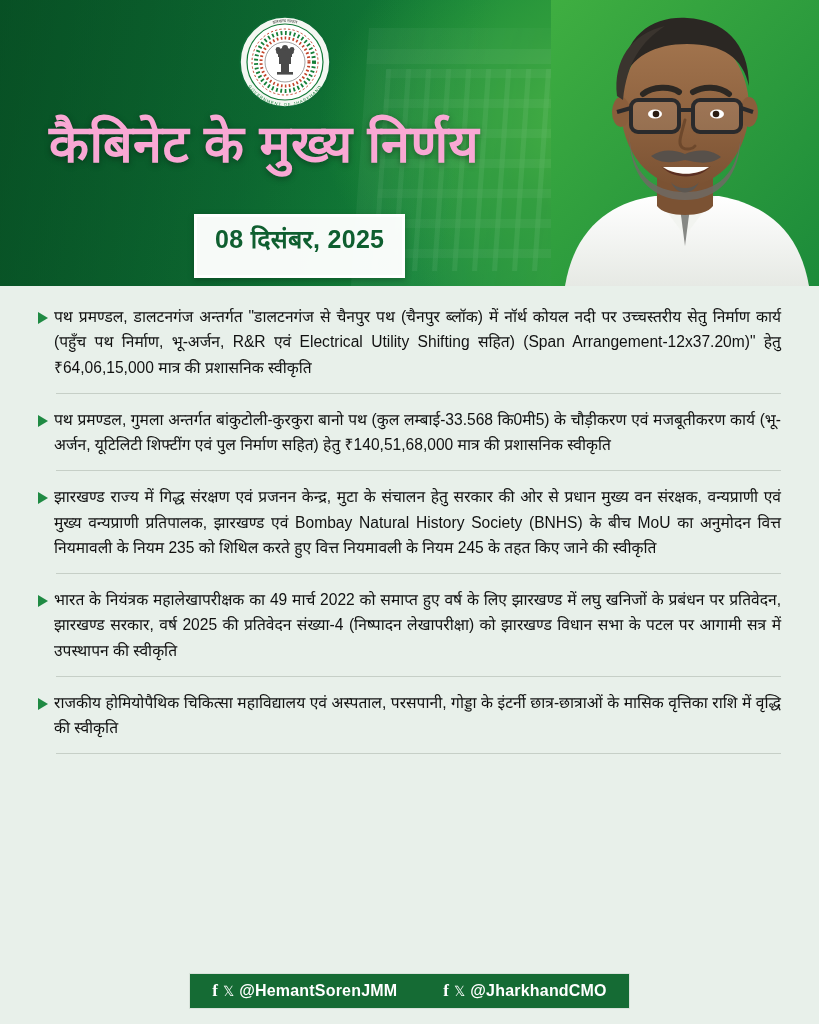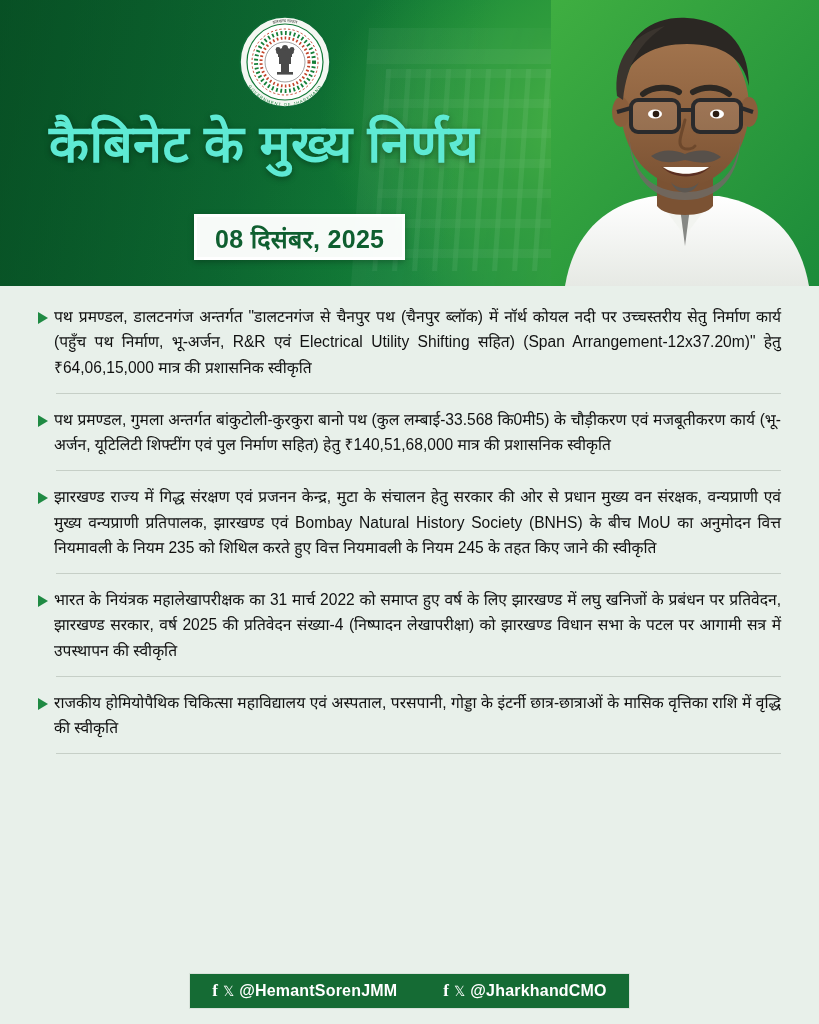--- a/index.html
+++ b/index.html
@@ -67,37 +67,37 @@
     left:231px; top:8px;
     width:108px; height:108px;
     z-index:6;
   }
 
   
   .title {
     position:absolute;
     left:49px; top:116px;
     z-index:7;
-    color:#5eead4;
+    color:#f9a8d4;
     font-size:52px;
     font-weight:bold;
     letter-spacing:.5px;
     line-height:1.08;
     text-shadow:0 2px 6px rgba(0,0,0,.35);
     white-space:nowrap;
   }
 
   
   .date-badge {
     position:absolute;
     left:194px; top:214px;
     z-index:7;
     border:3px solid #ffffff;
     background:rgba(255,255,255,.97);
-    padding:4px 18px 2px;
+    padding:4px 18px 20px;
     color:#0f5f30;
     font-size:25px;
     font-weight:bold;
     letter-spacing:.3px;
     white-space:nowrap;
     box-shadow:0 2px 6px rgba(0,0,0,.25);
   }
 
   
   .portrait {
@@ -316,21 +316,21 @@
       <span class="dtext">झारखण्ड राज्य में गिद्ध संरक्षण एवं प्रजनन केन्द्र, मुटा के संचालन हेतु सरकार की ओर से प्रधान मुख्य वन संरक्षक, वन्यप्राणी एवं मुख्य वन्यप्राणी प्रतिपालक, झारखण्ड एवं Bombay Natural History Society (BNHS) के बीच MoU का अनुमोदन वित्त नियमावली के नियम 235 को शिथिल करते हुए वित्त नियमावली के नियम 245 के तहत किए जाने की स्वीकृति</span>
     </div>
     <div class="sep"></div>
 
     <div class="decision">
       <span class="bullet">
         <svg width="10" height="12" viewBox="0 0 10 12">
             <polygon points="0,0 10,6 0,12" fill="#1f8a43"></polygon>
           </svg>
       </span>
-      <span class="dtext">भारत के नियंत्रक महालेखापरीक्षक का 31 मार्च 2022 को समाप्त हुए वर्ष के लिए झारखण्ड में लघु खनिजों के प्रबंधन पर प्रतिवेदन, झारखण्ड सरकार, वर्ष 2025 की प्रतिवेदन संख्या-4 (निष्पादन लेखापरीक्षा) को झारखण्ड विधान सभा के पटल पर आगामी सत्र में उपस्थापन की स्वीकृति</span>
+      <span class="dtext">भारत के नियंत्रक महालेखापरीक्षक का 49 मार्च 2022 को समाप्त हुए वर्ष के लिए झारखण्ड में लघु खनिजों के प्रबंधन पर प्रतिवेदन, झारखण्ड सरकार, वर्ष 2025 की प्रतिवेदन संख्या-4 (निष्पादन लेखापरीक्षा) को झारखण्ड विधान सभा के पटल पर आगामी सत्र में उपस्थापन की स्वीकृति</span>
     </div>
     <div class="sep"></div>
 
     <div class="decision">
       <span class="bullet">
         <svg width="10" height="12" viewBox="0 0 10 12">
             <polygon points="0,0 10,6 0,12" fill="#1f8a43"></polygon>
           </svg>
       </span>
       <span class="dtext">राजकीय होमियोपैथिक चिकित्सा महाविद्यालय एवं अस्पताल, परसपानी, गोड्डा के इंटर्नी छात्र-छात्राओं के मासिक वृत्तिका राशि में वृद्धि की स्वीकृति</span>

